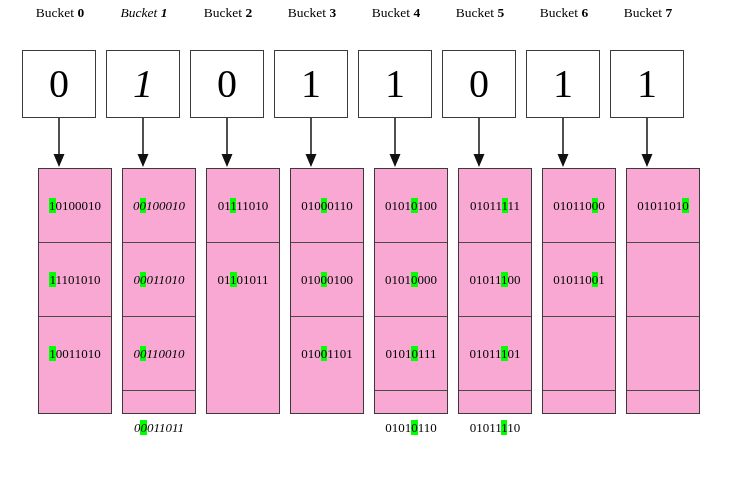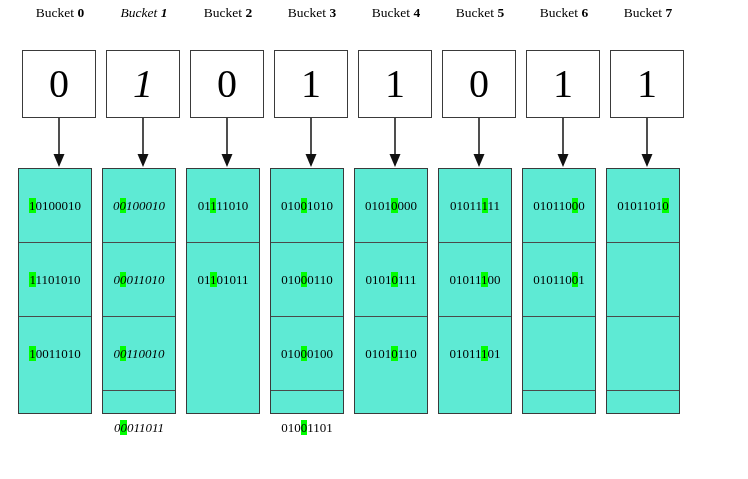--- a/index.html
+++ b/index.html
@@ -59,25 +59,25 @@
   .arrow {
     position: absolute;
     top: 118px;
     left: 0;
     width: 84px;
     height: 50px;
   }
   .list-box {
     position: absolute;
     top: 168px;
-    left: 0;
+    left: 20px;
     width: 74px;
     height: 246px;
     border: 1.4px solid #3a3a3a;
-    background: #5eead4;
+    background: #f9a8d4;
     box-sizing: border-box;
   }
   .cell {
     position: relative;
     height: 74px;
     box-sizing: border-box;
     border-bottom: 1.2px solid #4a4a4a;
     overflow: hidden;
   }
   .cell:last-child {
@@ -173,23 +173,20 @@
       <div class="bucket-label"><span>Bucket</span> <span class="idx">3</span></div>
       <div class="digit-box">
         <span class="digit">1</span>
       </div>
       <div class="arrow"><svg width="84" height="50" viewBox="0 0 84 50">
           <line x1="41" y1="0" x2="41" y2="38" stroke="#222222" stroke-width="1.6"></line>
           <polygon points="41,49 35.5,36 46.5,36" fill="#111111"></polygon>
         </svg></div>
       <div class="list-box">
         <div class="cell">
-          <div class="cell-text"><span class="bit">0</span><span class="bit">1</span><span class="bit">0</span><span class="bit hl">0</span><span class="bit">1</span><span class="bit">0</span><span class="bit">1</span><span class="bit">0</span></div>
-        </div>
-        <div class="cell">
           <div class="cell-text"><span class="bit">0</span><span class="bit">1</span><span class="bit">0</span><span class="bit hl">0</span><span class="bit">0</span><span class="bit">1</span><span class="bit">1</span><span class="bit">0</span></div>
         </div>
         <div class="cell">
           <div class="cell-text"><span class="bit">0</span><span class="bit">1</span><span class="bit">0</span><span class="bit hl">0</span><span class="bit">0</span><span class="bit">1</span><span class="bit">0</span><span class="bit">0</span></div>
         </div>
         <div class="cell">
           <div class="cell-text"><span class="bit">0</span><span class="bit">1</span><span class="bit">0</span><span class="bit hl">0</span><span class="bit">1</span><span class="bit">1</span><span class="bit">0</span><span class="bit">1</span></div>
         </div>
       </div>
     </div>
@@ -197,20 +194,23 @@
       <div class="bucket-label"><span>Bucket</span> <span class="idx">4</span></div>
       <div class="digit-box">
         <span class="digit">1</span>
       </div>
       <div class="arrow"><svg width="84" height="50" viewBox="0 0 84 50">
           <line x1="41" y1="0" x2="41" y2="38" stroke="#222222" stroke-width="1.6"></line>
           <polygon points="41,49 35.5,36 46.5,36" fill="#111111"></polygon>
         </svg></div>
       <div class="list-box">
         <div class="cell">
+          <div class="cell-text"><span class="bit">0</span><span class="bit">1</span><span class="bit">0</span><span class="bit">1</span><span class="bit hl">0</span><span class="bit">1</span><span class="bit">0</span><span class="bit">0</span></div>
+        </div>
+        <div class="cell">
           <div class="cell-text"><span class="bit">0</span><span class="bit">1</span><span class="bit">0</span><span class="bit">1</span><span class="bit hl">0</span><span class="bit">0</span><span class="bit">0</span><span class="bit">0</span></div>
         </div>
         <div class="cell">
           <div class="cell-text"><span class="bit">0</span><span class="bit">1</span><span class="bit">0</span><span class="bit">1</span><span class="bit hl">0</span><span class="bit">1</span><span class="bit">1</span><span class="bit">1</span></div>
         </div>
         <div class="cell">
           <div class="cell-text"><span class="bit">0</span><span class="bit">1</span><span class="bit">0</span><span class="bit">1</span><span class="bit hl">0</span><span class="bit">1</span><span class="bit">1</span><span class="bit">0</span></div>
         </div>
       </div>
     </div>
@@ -225,20 +225,23 @@
         </svg></div>
       <div class="list-box">
         <div class="cell">
           <div class="cell-text"><span class="bit">0</span><span class="bit">1</span><span class="bit">0</span><span class="bit">1</span><span class="bit">1</span><span class="bit hl">1</span><span class="bit">1</span><span class="bit">1</span></div>
         </div>
         <div class="cell">
           <div class="cell-text"><span class="bit">0</span><span class="bit">1</span><span class="bit">0</span><span class="bit">1</span><span class="bit">1</span><span class="bit hl">1</span><span class="bit">0</span><span class="bit">0</span></div>
         </div>
         <div class="cell">
           <div class="cell-text"><span class="bit">0</span><span class="bit">1</span><span class="bit">0</span><span class="bit">1</span><span class="bit">1</span><span class="bit hl">1</span><span class="bit">0</span><span class="bit">1</span></div>
+        </div>
+        <div class="cell">
+          <div class="cell-text"><span class="bit">0</span><span class="bit">1</span><span class="bit">0</span><span class="bit">1</span><span class="bit">1</span><span class="bit hl">1</span><span class="bit">1</span><span class="bit">0</span></div>
         </div>
       </div>
     </div>
     <div class="bucket-col" style="left: 522px;">
       <div class="bucket-label"><span>Bucket</span> <span class="idx">6</span></div>
       <div class="digit-box">
         <span class="digit">1</span>
       </div>
       <div class="arrow"><svg width="84" height="50" viewBox="0 0 84 50">
           <line x1="41" y1="0" x2="41" y2="38" stroke="#222222" stroke-width="1.6"></line>

